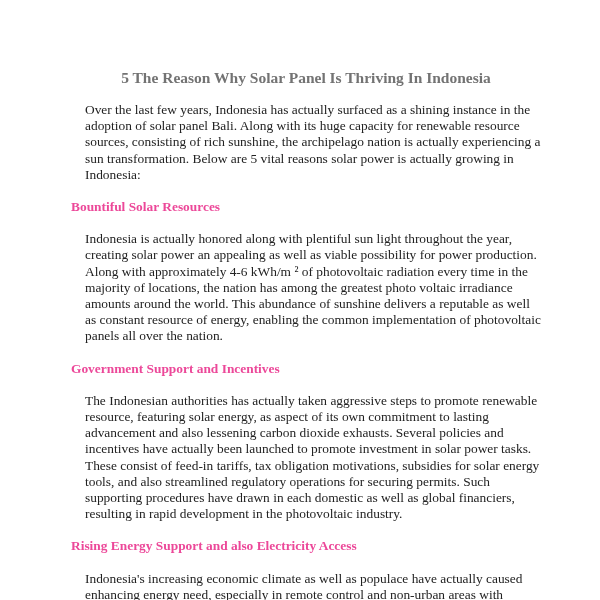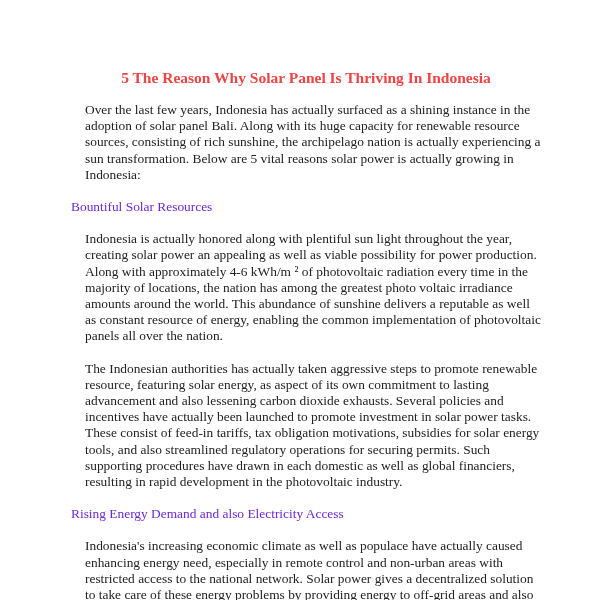--- a/index.html
+++ b/index.html
@@ -4,34 +4,35 @@
 <style>
   html, body { margin: 0; padding: 0; background: #ffffff; }
   body { width: 600px; height: 600px; overflow: hidden; position: relative; }
   .page {
     position: absolute; left: 71px; top: 68px; width: 470px;
     font-family: "Liberation Serif", serif; color: #222222;
     font-size: 13.4px; line-height: 16.2px;
   }
   .title {
     font-weight: bold; font-size: 15.5px; text-align: center;
-    color: #ef4444; margin: 0 0 14px 0; line-height: 20px;
+    color: #737373; margin: 0 0 14px 0; line-height: 20px;
   }
   p { margin: 0 0 16px 14px; }
-  .h { font-weight: normal; color: #6d28d9; margin: 0 0 16px 0; }
+  .h { font-weight: bold; color: #ec4899; margin: 0 0 16px 0; }
 </style>
 </head>
 <body>
 
 <div class="page">
   <div class="title">5 The Reason Why Solar Panel Is Thriving In Indonesia</div>
 
   <p>Over the last few years, Indonesia has actually surfaced as a shining instance in the adoption of solar panel Bali. Along with its huge capacity for renewable resource sources, consisting of rich sunshine, the archipelago nation is actually experiencing a sun transformation. Below are 5 vital reasons solar power is actually growing in Indonesia:</p>
 
   <div class="h">Bountiful Solar Resources</div>
   <p>Indonesia is actually honored along with plentiful sun light throughout the year, creating solar power an appealing as well as viable possibility for power production. Along with approximately 4-6 kWh/m ² of photovoltaic radiation every time in the majority of locations, the nation has among the greatest photo voltaic irradiance amounts around the world. This abundance of sunshine delivers a reputable as well as constant resource of energy, enabling the common implementation of photovoltaic panels all over the nation.</p>
 
+  <div class="h">Government Support and Incentives</div>
   <p>The Indonesian authorities has actually taken aggressive steps to promote renewable resource, featuring solar energy, as aspect of its own commitment to lasting advancement and also lessening carbon dioxide exhausts. Several policies and incentives have actually been launched to promote investment in solar power tasks. These consist of feed-in tariffs, tax obligation motivations, subsidies for solar energy tools, and also streamlined regulatory operations for securing permits. Such supporting procedures have drawn in each domestic as well as global financiers, resulting in rapid development in the photovoltaic industry.</p>
 
-  <div class="h">Rising Energy Demand and also Electricity Access</div>
+  <div class="h">Rising Energy Support and also Electricity Access</div>
   <p><span>Indonesia's increasing economic climate as well as populace have actually caused enhancing energy need, especially in remote control and non-urban areas with restricted access to the national network. Solar power gives a decentralized solution to take care of these energy problems by providing energy to off-grid areas and also remote control isles. Mini-grid and also standalone solar energy systems are being actually released to electrify backwoods, colleges, health care centers, and various other vital companies, therefore boosting source of incomes and promoting economical growth. If you're intrigued in solar power in Indonesia, ensure to have a look at </span></p>
 
 </div>
 
 </body></html>

